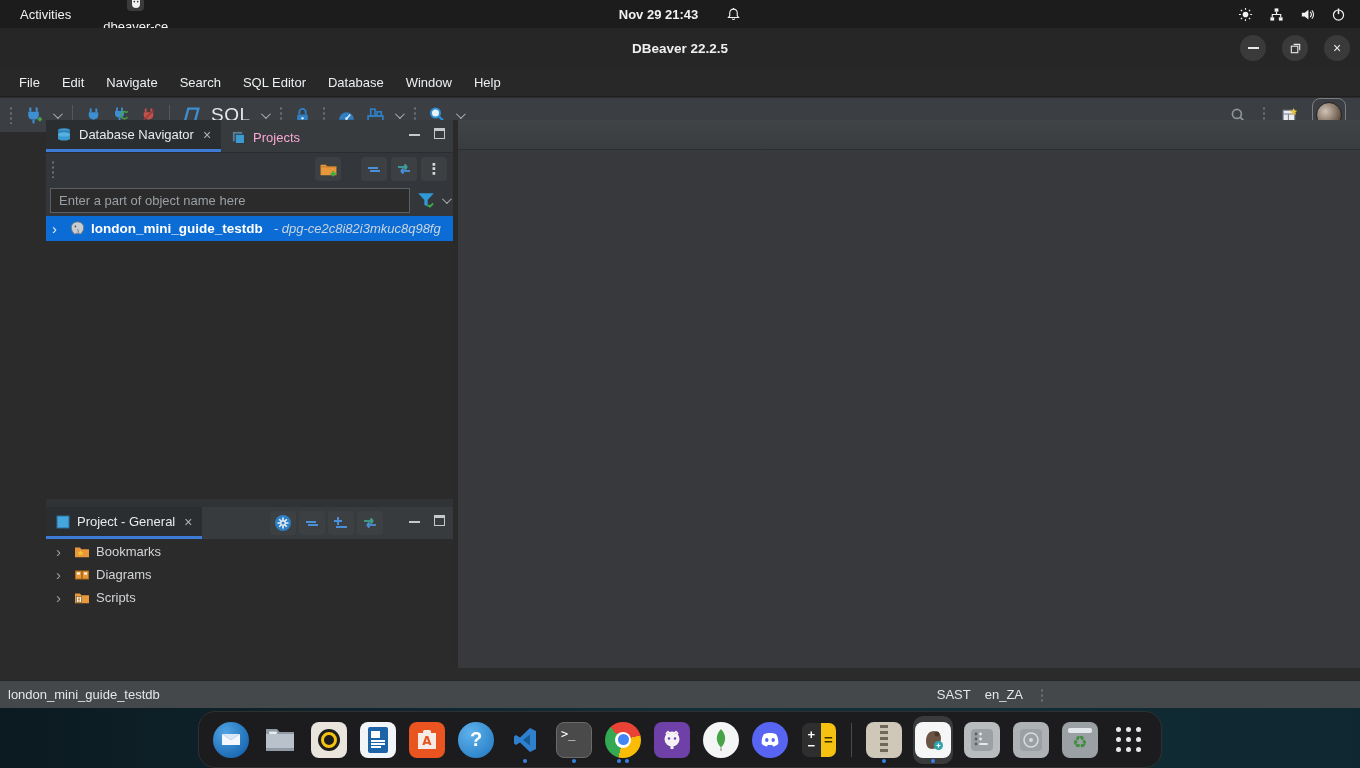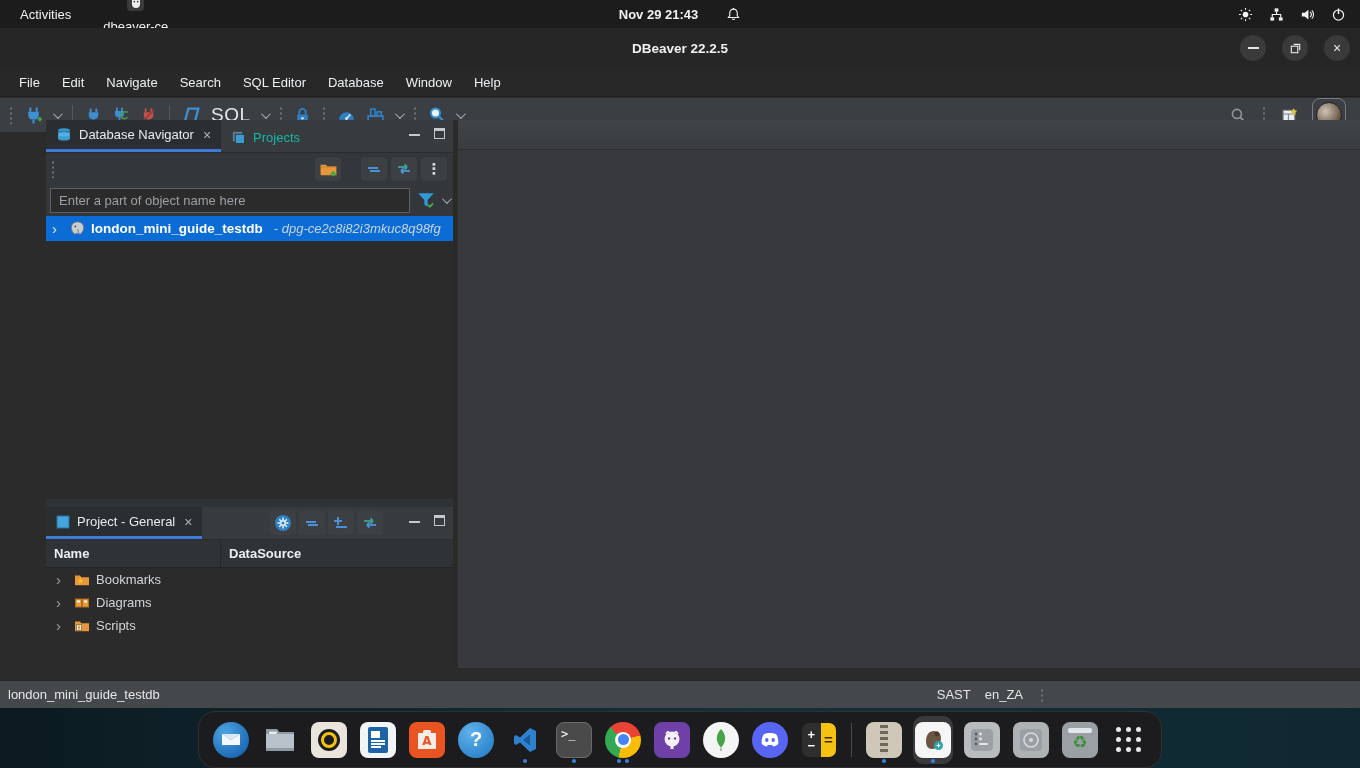--- a/index.html
+++ b/index.html
@@ -42,21 +42,21 @@
   .avatar-wrap { width:34px; height:34px; border:1px solid #7a7e82; border-radius:8px; display:flex; align-items:center; justify-content:center; }
   .avatar { width:26px; height:26px; border-radius:50%; background:radial-gradient(circle at 35% 35%,#cfc4b6,#6e5c4d 65%,#33281f); border:1px solid #222; }
 
   
   #main { position:absolute; left:0; top:92px; width:1360px; height:548px;margin-left:46px; }
   #left-panel { position:absolute; left:0; top:0; width:407px; height:548px; background:#33363a; }
   #right-panel { position:absolute; left:412px; top:0; width:948px; height:548px; background:#37393c; }
   #vsash { position:absolute; left:407px; top:0; width:5px; height:548px; background:#2a2a2a; }
 
   .tabbar { height:33px; background:#383b3e; display:flex; align-items:flex-end; border-bottom:1px solid #2a2d2f; position:relative; }
-  .tab { display:flex; align-items:center; gap:7px; height:29px; padding:0 10px; color:#14b8a6; }
+  .tab { display:flex; align-items:center; gap:7px; height:29px; padding:0 10px; color:#f9a8d4; }
   .tab.active { background:#2b2e30; color:#e8ebee; border-bottom:3px solid #3e7bd6; height:32px; }
   .tab .close { color:#aeb2b6; font-size:14px; margin-left:2px; }
   .panel-winctl { position:absolute; right:8px; top:8px; display:flex; gap:14px; align-items:center; }
 
   .min-glyph { width:11px; height:4px; border-bottom:2px solid #c6c9cc; }
   .max-glyph { width:11px; height:11px; border:1.4px solid #c6c9cc; border-top-width:3px; }
 
   .nav-toolbar { height:32px; display:flex; align-items:center; justify-content:flex-end; gap:4px; padding-right:6px; position:relative; }
   .nav-toolbar .dots-left { position:absolute; left:2px; }
   .ibtn { width:26px; height:24px; border-radius:4px; background:#3c4043; display:flex; align-items:center; justify-content:center; }
@@ -428,24 +428,20 @@
                   <path d="M6 11l2.5-2.5M6 11l2.5 2.5" stroke="#4a90d9" stroke-width="1.8" fill="none"></path>
                 </svg>
             </span>
           </div>
           <div class="panel-winctl">
             <span class="min-glyph"></span>
             <span class="max-glyph"></span>
           </div>
         </div>
 
-        <div class="grid-header">
-          <span class="col-name">Name</span>
-          <span class="col-ds">DataSource</span>
-        </div>
 
         <div class="ptree-row">
           <span class="expander" style="color:#9aa0a5">›</span>
           <svg width="16" height="16" viewBox="0 0 16 16">
               <path d="M1 3.5h5l1.3 1.8H15v8H1z" fill="#e8983a"></path>
               <path d="M9.5 9.2l.9 1.9 2.1.3-1.5 1.4.4 2-1.9-1-1.9 1 .4-2-1.5-1.4 2.1-.3z" fill="#f2c335" transform="translate(-3 -3.2)"></path>
             </svg>
           <span>Bookmarks</span>
         </div>
         <div class="ptree-row">

